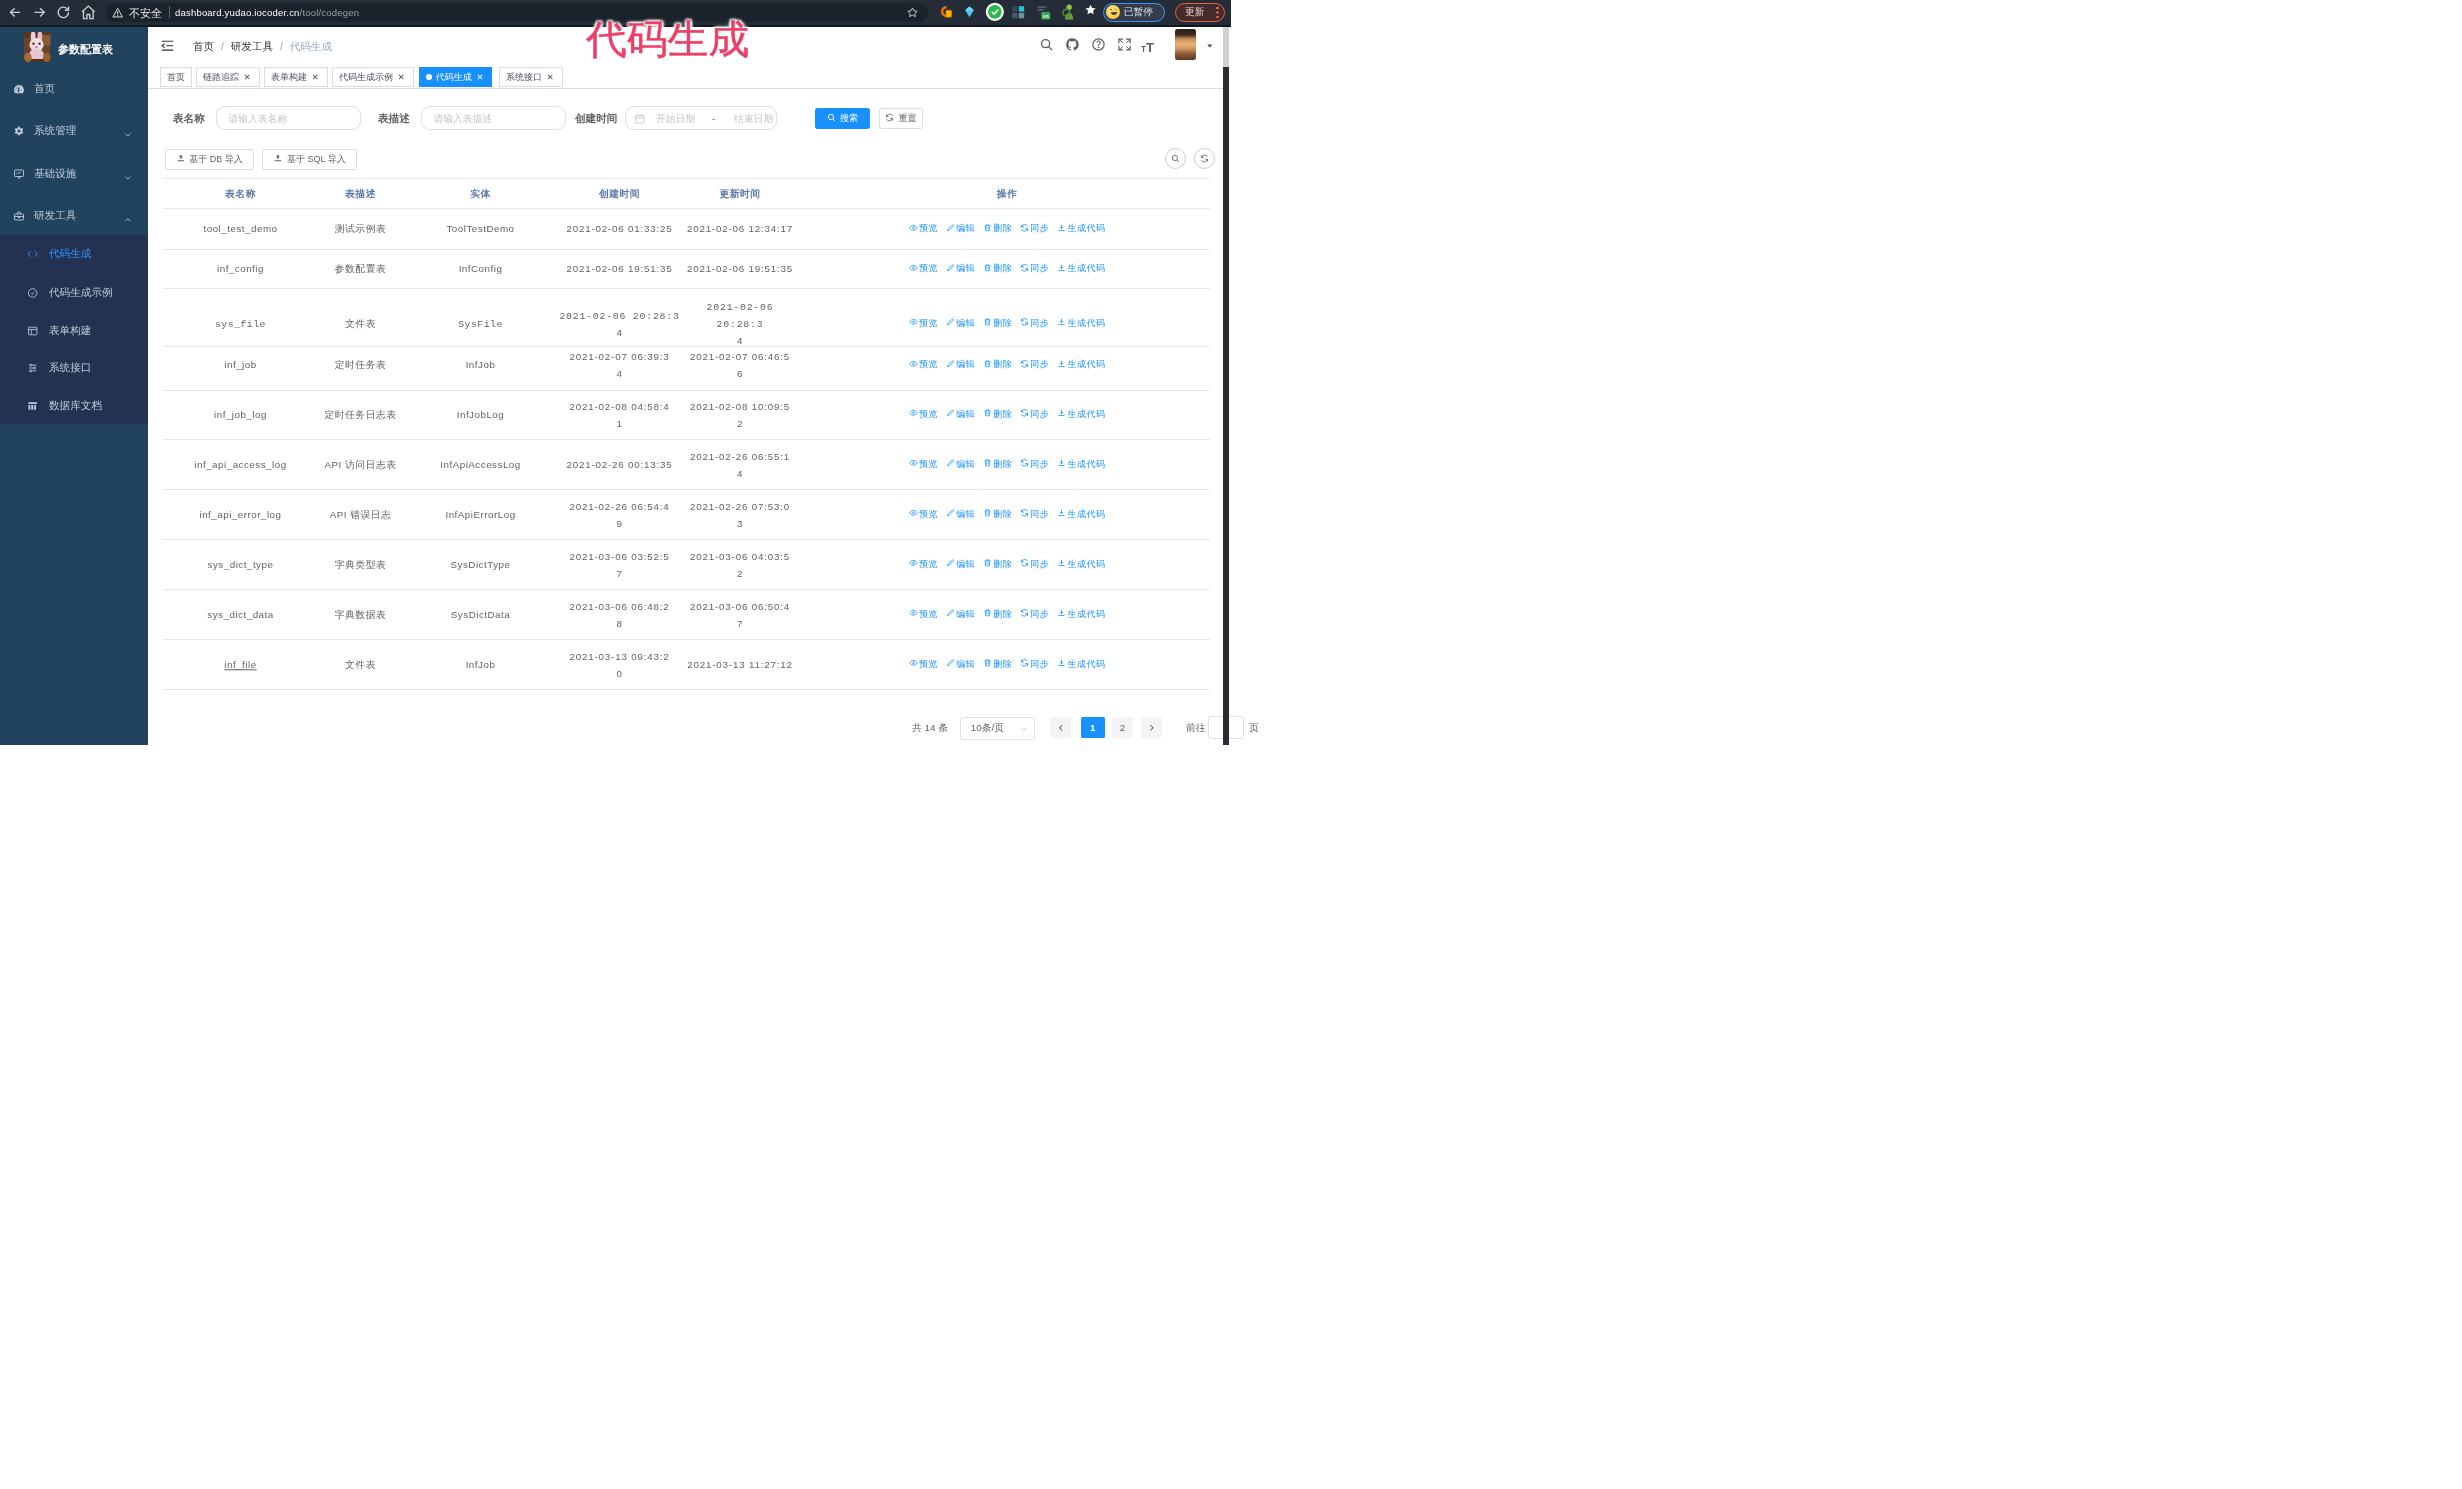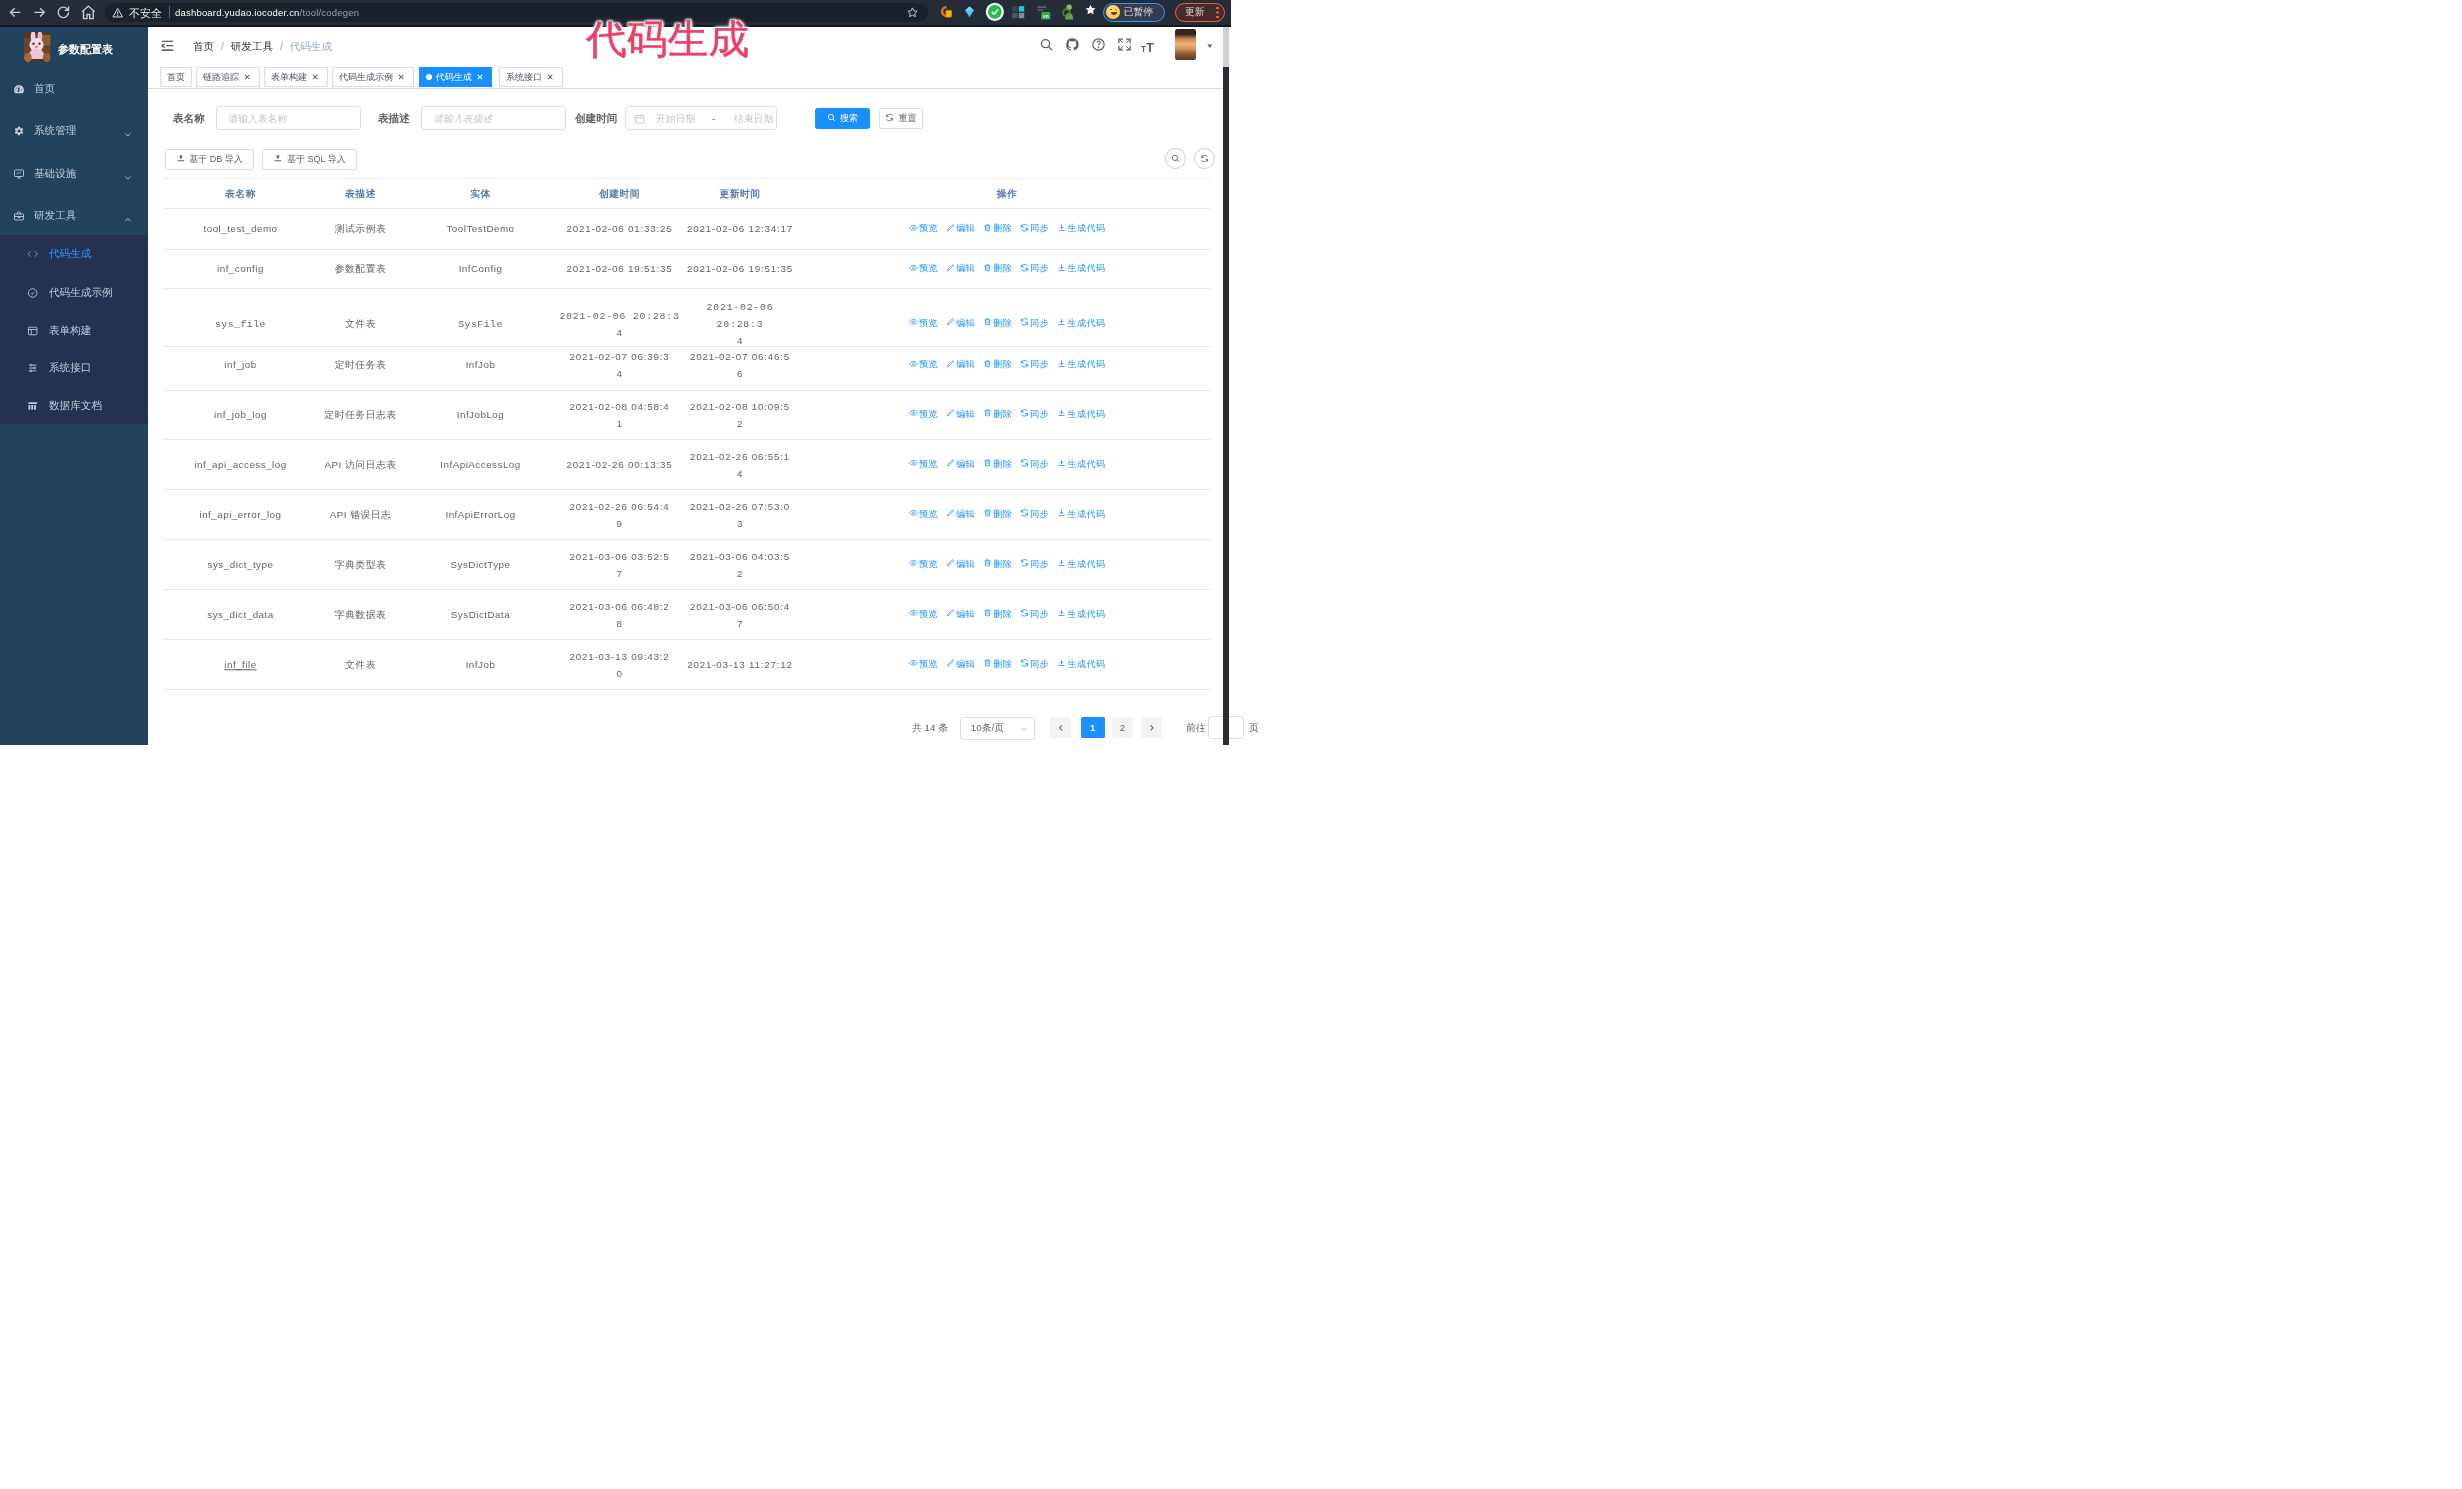--- a/index.html
+++ b/index.html
@@ -45,21 +45,21 @@
 #tagsbar { position:absolute; left:148px; top:64px; width:1077px; height:25px; background:#fff; border-bottom:0.8px solid #d8dce5; box-shadow:0 0.8px 2.3px 0 rgba(0,0,0,.06); }
 .tag { position:absolute; top:3px; height:19.7px; line-height:18px; border:0.8px solid #d8dce5; background:#fff; color:#495060; font-size:9px; padding:0 6px; white-space:nowrap; }
 .tag .x { display:inline-block; margin-left:3px; font-size:8.3px; color:#495060; width:10.6px; text-align:center; }
 .tag.active { background:#1890ff; border-color:#1890ff; color:#fff; }
 .tag.active .x { color:#fff; }
 .tag.active .dot { display:inline-block; width:6px; height:6px; border-radius:50%; background:#fff; margin-right:3.8px; position:relative; top:0px; }
 
 
 #content { position:absolute; left:148px; top:89px; width:1077px; height:655px; background:#fff; }
 .flabel { position:absolute; font-size:10.6px; font-weight:bold; color:#606266; top:17.4px; height:24px; line-height:24px; }
-.finput { position:absolute; top:17.4px; height:24px; border:0.8px solid #dcdfe6; border-radius:3px; background:#fff; font-size:9.8px; color:#bfc3cc; }
+.finput { position:absolute; top:17.4px; height:24px; border:0.8px solid #dcdfe6; border-radius:9px; background:#fff; font-size:9.8px; color:#bfc3cc; }
 .finput .ph { position:absolute; left:11.4px; top:5.3px; color:#c0c4cc; font-size:9.8px; white-space:nowrap; }
 .btn { position:absolute; border-radius:2.3px; font-size:9px; height:21px; line-height:19.7px; text-align:center; white-space:nowrap; }
 .btn.blue { background:#1890ff; color:#fff; border:0.8px solid #1890ff; }
 .btn.plain { background:#fff; color:#606266; border:0.8px solid #d9dbe0; }
 .circbtn { position:absolute; width:21px; height:21px; border-radius:50%; border:0.8px solid #c9cdd4; background:#fff; color:#606266; }
 
 
 #table { position:absolute; left:15px; top:89px; width:1047px; border-top:0.8px solid #e9ebf0; }
 .trow { position:absolute; left:0; width:1047px; border-bottom:0.8px solid #e2e9f2; }
 .cell { position:absolute; top:50%; transform:translateY(-50%); text-align:center; font-size:9.8px; color:#606266; line-height:17.4px; letter-spacing:0.5px; }
@@ -303,21 +303,21 @@
   <div class="tag" style="left:351px">系统接口<span class="x">✕</span></div>
 </div>
 
 <div id="content">
 
   <span class="flabel" style="left:25px">表名称</span>
   <div class="finput" style="left:68px;width:145px;">
       <span class="ph">请输入表名称</span>
     </div>
   <span class="flabel" style="left:230px">表描述</span>
-  <div class="finput" style="left:273px;width:145px;font-style:italic;">
+  <div class="finput" style="left:273px;width:145px;">
       <span class="ph">请输入表描述</span>
     </div>
   <span class="flabel" style="left:427px">创建时间</span>
   <div class="finput" style="left:477px;width:152px;">
     <svg style="position:absolute;left:7.6px;top:6px" width="11.4" height="11.4" viewBox="0 0 24 24" fill="none" stroke="#c0c4cc" stroke-width="1.8">
         <rect x="3" y="5" width="18" height="16" rx="1.5"></rect>
         <path d="M8 3v4M16 3v4M3 10h18"></path>
       </svg>
     <span class="ph" style="left:30px">开始日期</span>
     <span class="ph" style="left:86px;color:#606266">-</span>

